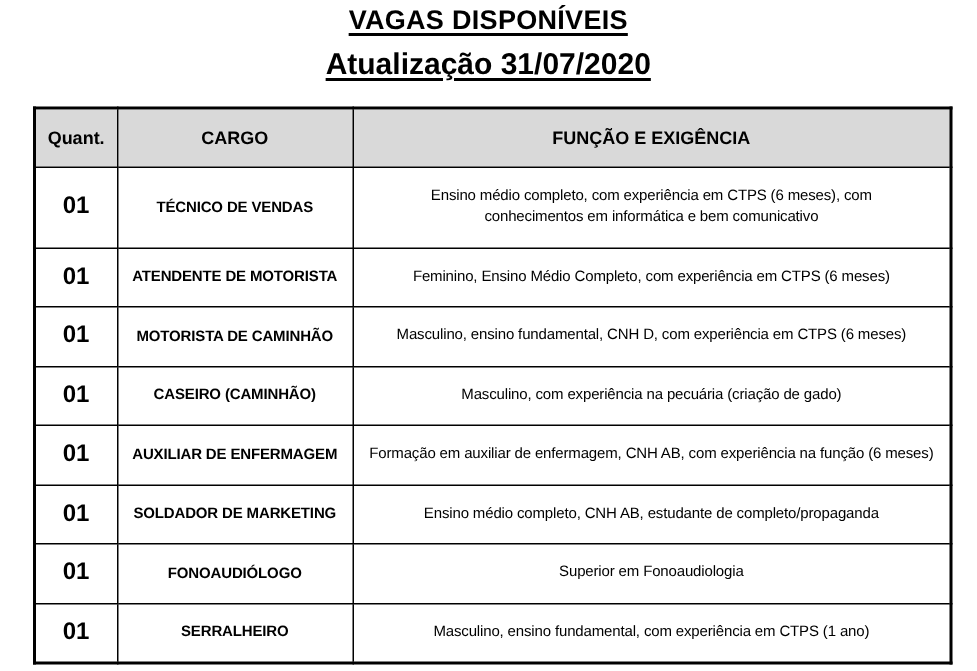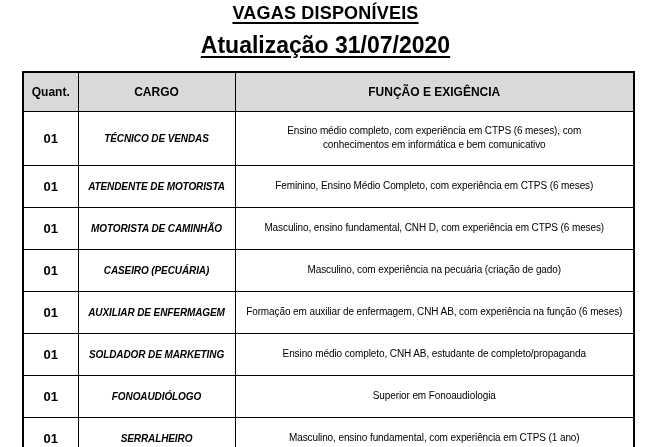--- a/index.html
+++ b/index.html
@@ -18,21 +18,21 @@
     font-size: 18px;
     font-weight: bold;
     letter-spacing: 0.2px;
     text-decoration: underline;
     text-decoration-thickness: 2px;
     text-underline-offset: 3px;
   }
   .subtitle {
     margin-top: 8px;
     text-align: center;
-    font-size: 23px;
+    font-size: 20px;
     font-weight: bold;
     text-decoration: underline;
     text-decoration-thickness: 2px;
     text-underline-offset: 3px;
   }
 
   table.vacancies {
     position: absolute;
     left: 22px; top: 68px;
     width: 611px;
@@ -49,22 +49,22 @@
   }
   table.vacancies th {
     height: 39px;
     background: var(--header-bg, #d9d9d9);
     font-size: 12px;
     font-weight: bold;
   }
   table.vacancies td { height: 33px; }
   table.vacancies tr.tall td { height: 40px; }
 
-  td.quant { font-size: 13px; font-weight: bold; margin-left: 48px; }
-  td.cargo { font-size: 10px; font-weight: bold; letter-spacing: -0.1px; padding: 15px 3px; font-style: italic; }
+  td.quant { font-size: 16px; font-weight: bold; margin-left: 48px; }
+  td.cargo { font-size: 10px; font-weight: bold; letter-spacing: -0.1px; padding: 4px 3px; }
   td.funcao {
     font-size: 10px;
     letter-spacing: -0.1px;
     padding: 12px 4px;
     white-space: pre-line;
     line-height: 1.45;
   }
 </style>
 </head>
 <body>
@@ -98,21 +98,21 @@
         <td class="cargo">ATENDENTE DE MOTORISTA</td>
         <td class="funcao">Feminino, Ensino Médio Completo, com experiência em CTPS (6 meses)</td>
       </tr>
       <tr>
         <td class="quant">01</td>
         <td class="cargo">MOTORISTA DE CAMINHÃO</td>
         <td class="funcao">Masculino, ensino fundamental, CNH D, com experiência em CTPS (6 meses)</td>
       </tr>
       <tr>
         <td class="quant">01</td>
-        <td class="cargo">CASEIRO (PECUÁRIA)</td>
+        <td class="cargo">CASEIRO (CAMINHÃO)</td>
         <td class="funcao">Masculino, com experiência na pecuária (criação de gado)</td>
       </tr>
       <tr>
         <td class="quant">01</td>
         <td class="cargo">AUXILIAR DE ENFERMAGEM</td>
         <td class="funcao">Formação em auxiliar de enfermagem, CNH AB, com experiência na função (6 meses)</td>
       </tr>
       <tr>
         <td class="quant">01</td>
         <td class="cargo">SOLDADOR DE MARKETING</td>

